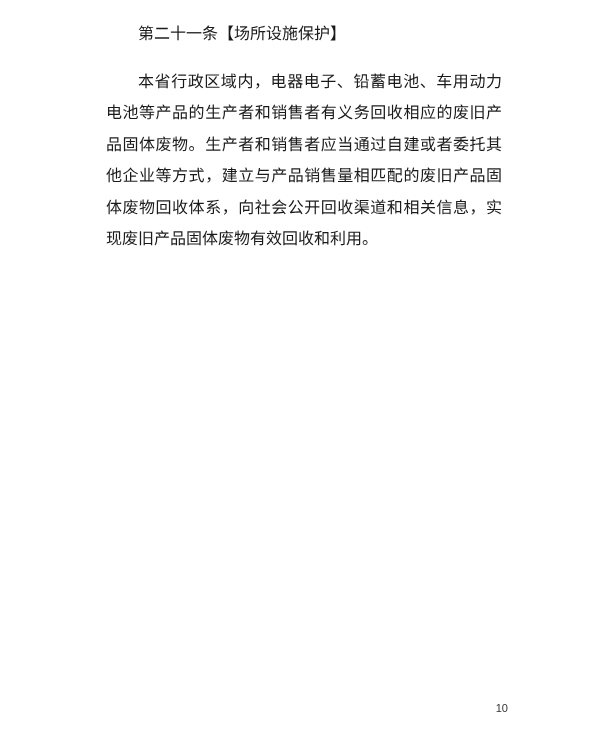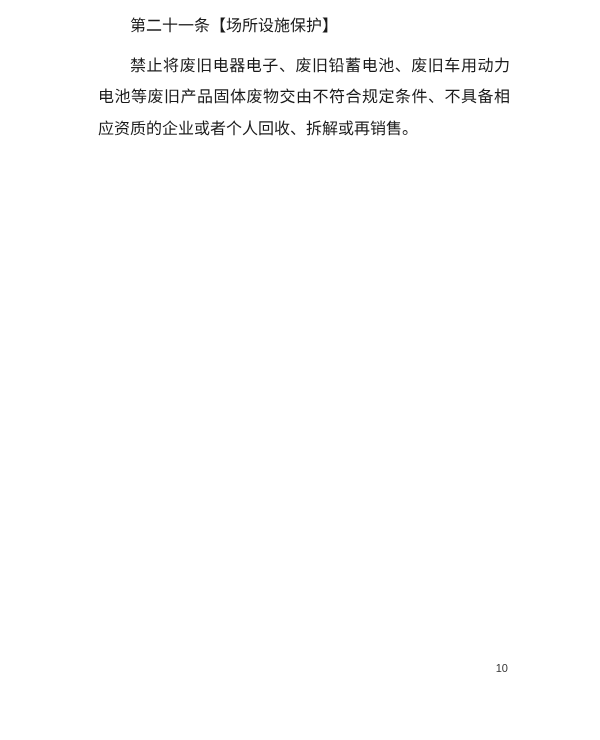--- a/index.html
+++ b/index.html
@@ -21,38 +21,38 @@
     left: 90px;
     top: 2px;
     width: 428px;
     font-size: 16px;
     line-height: 31.5px;
     text-align: justify;
     text-justify: inter-character;
     word-break: break-all;
   }
   .content p {
-    margin: 8px;
+    margin: 16px;
     padding: 0;
     text-indent: 2em;
   }
   .page-number {
     position: absolute;
     left: 90px;
-    top: 660px;
+    top: 700px;
     width: 418px;
     text-align: right;
     font-size: 11px;
     line-height: 16px;
     font-family: "Liberation Sans", "DejaVu Sans", sans-serif;
     color: #333333;
   }
 </style>
 </head>
 <body>
 
 <div class="page">
   <div class="content">
       <p class="para article-heading">第二十一条【场所设施保护】</p>
-      <p class="para body">禁止将废旧电器电子、废旧铅蓄电池、废旧车用动力电池等废旧产品固体废物交由不符合规定条件、不具备相应资质的企业或者个人回收、拆解或再销售。</p>
+      <p class="para body">本省行政区域内，电器电子、铅蓄电池、车用动力电池等产品的生产者和销售者有义务回收相应的废旧产品固体废物。生产者和销售者应当通过自建或者委托其他企业等方式，建立与产品销售量相匹配的废旧产品固体废物回收体系，向社会公开回收渠道和相关信息，实现废旧产品固体废物有效回收和利用。</p>
     </div>
   <div class="page-number">10</div>
 </div>
 
 </body></html>

